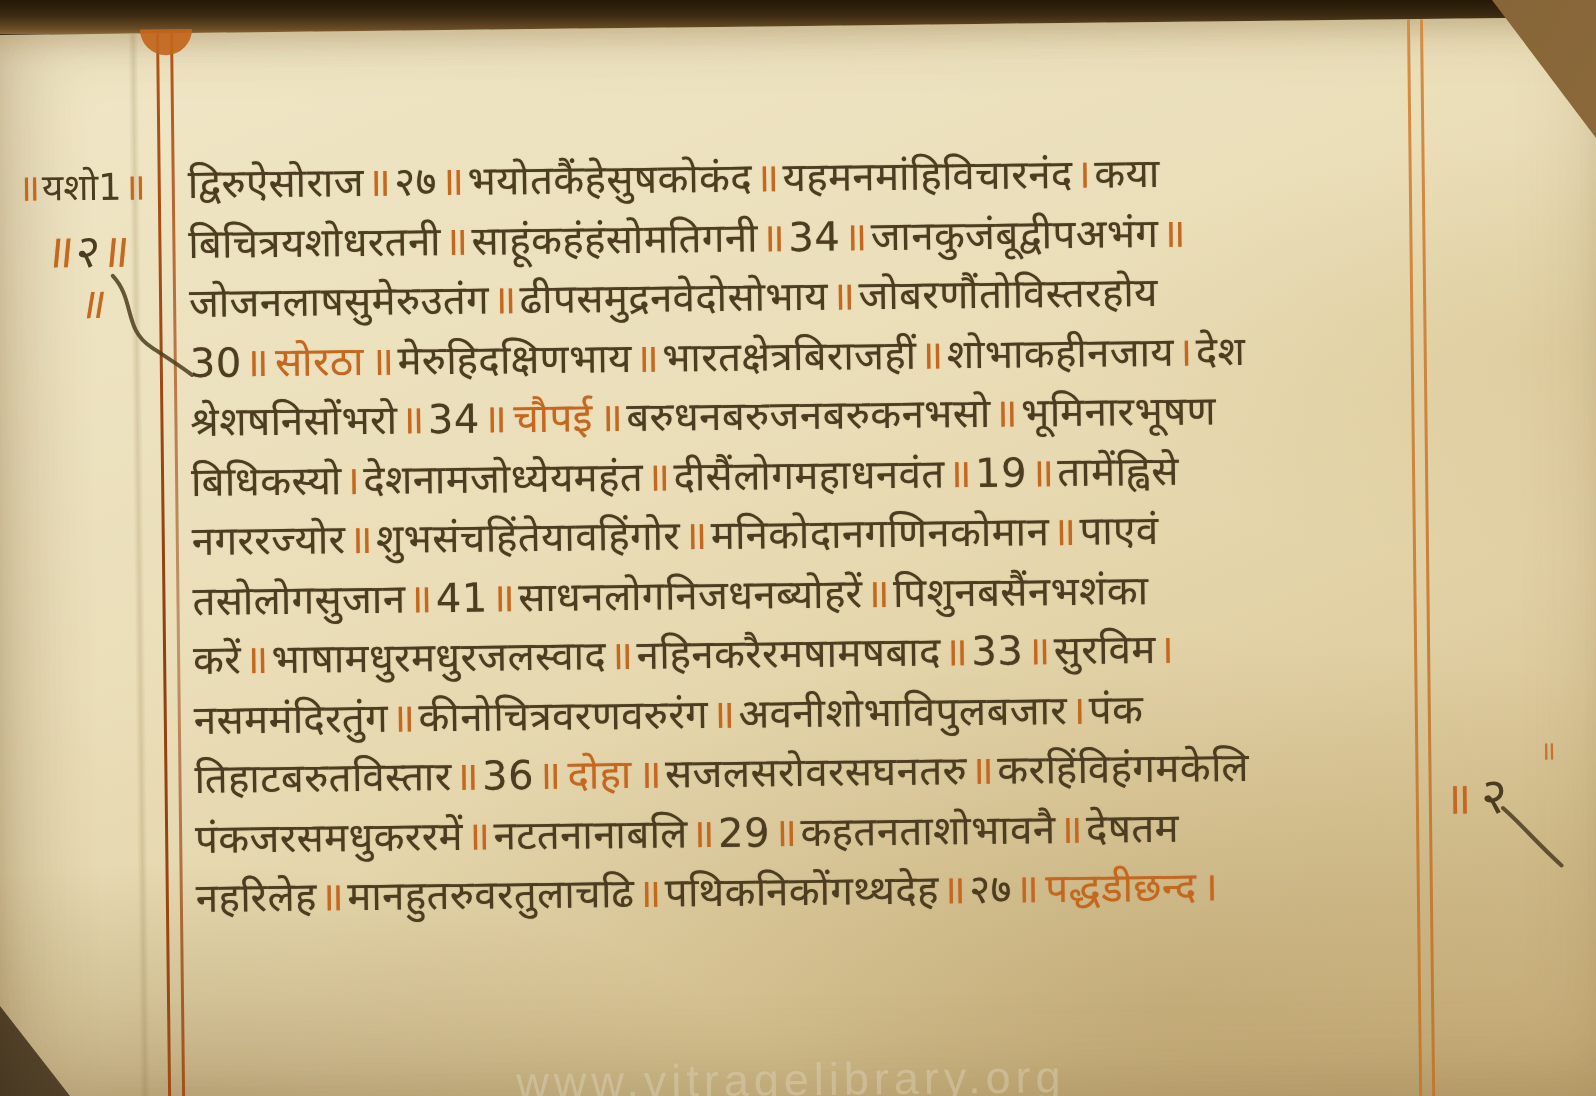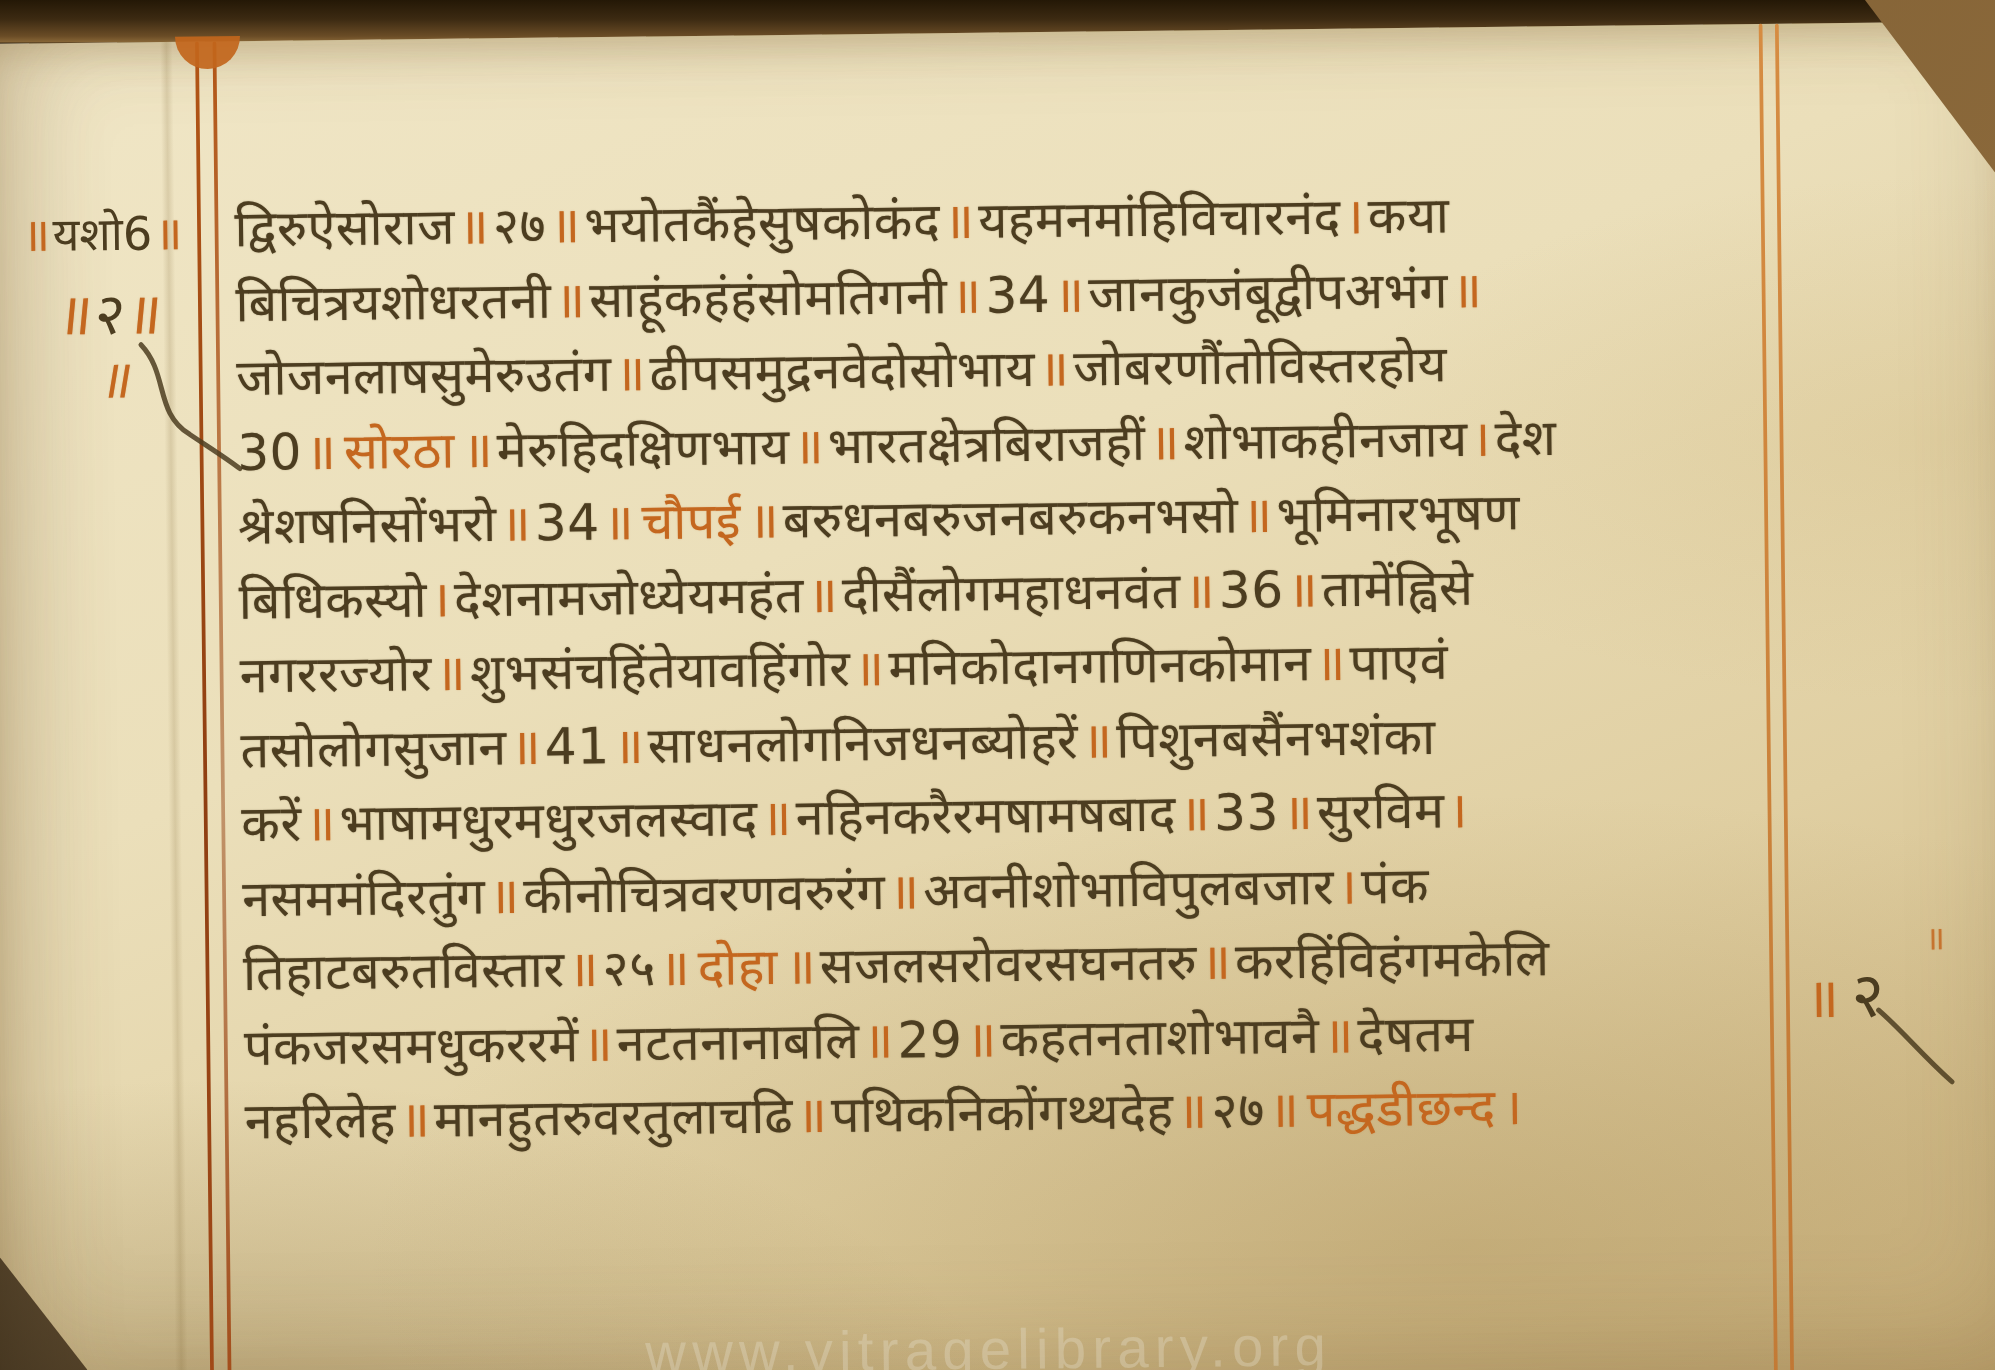--- a/index.html
+++ b/index.html
@@ -88,41 +88,41 @@
   <div class="page">
     <div class="crease"></div>
 
     <div class="rule l1"></div>
     <div class="rule l2"></div>
     <div class="rule-blob"></div>
     <div class="rule r1"></div>
     <div class="rule r2"></div>
 
     <div class="margin-left">
-      <div class="ml-row r1"><span class="acc">॥</span><span class="ink">यशो6</span><span class="acc">॥</span></div>
+      <div class="ml-row r1"><span class="acc">॥</span><span class="ink">यशो1</span><span class="acc">॥</span></div>
       <div class="ml-row r2"><span class="acc">॥</span><span class="ink">२</span><span class="acc">॥</span></div>
       <div class="ml-row r3"><span class="acc">॥</span></div>
       <svg class="flourish" width="90" height="110" viewBox="0 0 90 110">
         <path d="M8 6 C 30 30, 18 60, 46 78 C 62 89, 76 98, 86 106" fill="none" stroke="#4c3d20" stroke-width="4" stroke-linecap="round" opacity="0.85"></path>
       </svg>
     </div>
 
     <div class="textblock">
       <div>
           <div class="line"><span class="ink">द्विरुऐसोराज</span><span class="acc">॥</span><span class="ink">२७</span><span class="acc">॥</span><span class="ink">भयोतकैंहेसुषकोकंद</span><span class="acc">॥</span><span class="ink">यहमनमांहिविचारनंद</span><span class="acc">।</span><span class="ink">कया</span></div>
           <div class="line"><span class="ink">बिचित्रयशोधरतनी</span><span class="acc">॥</span><span class="ink">साहूंकहंहंसोमतिगनी</span><span class="acc">॥</span><span class="ink">34</span><span class="acc">॥</span><span class="ink">जानकुजंबूद्वीपअभंग</span><span class="acc">॥</span></div>
           <div class="line"><span class="ink">जोजनलाषसुमेरुउतंग</span><span class="acc">॥</span><span class="ink">ढीपसमुद्रनवेदोसोभाय</span><span class="acc">॥</span><span class="ink">जोबरणौंतोविस्तरहोय</span></div>
           <div class="line"><span class="ink">30</span><span class="acc">॥</span><span class="acc">सोरठा</span><span class="acc">॥</span><span class="ink">मेरुहिदक्षिणभाय</span><span class="acc">॥</span><span class="ink">भारतक्षेत्रबिराजहीं</span><span class="acc">॥</span><span class="ink">शोभाकहीनजाय</span><span class="acc">।</span><span class="ink">देश</span></div>
           <div class="line"><span class="ink">श्रेशषनिसोंभरो</span><span class="acc">॥</span><span class="ink">34</span><span class="acc">॥</span><span class="acc">चौपई</span><span class="acc">॥</span><span class="ink">बरुधनबरुजनबरुकनभसो</span><span class="acc">॥</span><span class="ink">भूमिनारभूषण</span></div>
-          <div class="line"><span class="ink">बिधिकस्यो</span><span class="acc">।</span><span class="ink">देशनामजोध्येयमहंत</span><span class="acc">॥</span><span class="ink">दीसैंलोगमहाधनवंत</span><span class="acc">॥</span><span class="ink">36</span><span class="acc">॥</span><span class="ink">तामेंह्विसे</span></div>
+          <div class="line"><span class="ink">बिधिकस्यो</span><span class="acc">।</span><span class="ink">देशनामजोध्येयमहंत</span><span class="acc">॥</span><span class="ink">दीसैंलोगमहाधनवंत</span><span class="acc">॥</span><span class="ink">19</span><span class="acc">॥</span><span class="ink">तामेंह्विसे</span></div>
           <div class="line"><span class="ink">नगररज्योर</span><span class="acc">॥</span><span class="ink">शुभसंचहिंतेयावहिंगोर</span><span class="acc">॥</span><span class="ink">मनिकोदानगणिनकोमान</span><span class="acc">॥</span><span class="ink">पाएवं</span></div>
           <div class="line"><span class="ink">तसोलोगसुजान</span><span class="acc">॥</span><span class="ink">41</span><span class="acc">॥</span><span class="ink">साधनलोगनिजधनब्योहरें</span><span class="acc">॥</span><span class="ink">पिशुनबसैंनभशंका</span></div>
           <div class="line"><span class="ink">करें</span><span class="acc">॥</span><span class="ink">भाषामधुरमधुरजलस्वाद</span><span class="acc">॥</span><span class="ink">नहिनकरैरमषामषबाद</span><span class="acc">॥</span><span class="ink">33</span><span class="acc">॥</span><span class="ink">सुरविम</span><span class="acc">।</span></div>
           <div class="line"><span class="ink">नसममंदिरतुंग</span><span class="acc">॥</span><span class="ink">कीनोचित्रवरणवरुरंग</span><span class="acc">॥</span><span class="ink">अवनीशोभाविपुलबजार</span><span class="acc">।</span><span class="ink">पंक</span></div>
-          <div class="line"><span class="ink">तिहाटबरुतविस्तार</span><span class="acc">॥</span><span class="ink">२५</span><span class="acc">॥</span><span class="acc">दोहा</span><span class="acc">॥</span><span class="ink">सजलसरोवरसघनतरु</span><span class="acc">॥</span><span class="ink">करहिंविहंगमकेलि</span></div>
+          <div class="line"><span class="ink">तिहाटबरुतविस्तार</span><span class="acc">॥</span><span class="ink">36</span><span class="acc">॥</span><span class="acc">दोहा</span><span class="acc">॥</span><span class="ink">सजलसरोवरसघनतरु</span><span class="acc">॥</span><span class="ink">करहिंविहंगमकेलि</span></div>
           <div class="line"><span class="ink">पंकजरसमधुकररमें</span><span class="acc">॥</span><span class="ink">नटतनानाबलि</span><span class="acc">॥</span><span class="ink">29</span><span class="acc">॥</span><span class="ink">कहतनताशोभावनै</span><span class="acc">॥</span><span class="ink">देषतम</span></div>
           <div class="line"><span class="ink">नहरिलेह</span><span class="acc">॥</span><span class="ink">मानहुतरुवरतुलाचढि</span><span class="acc">॥</span><span class="ink">पथिकनिकोंगथ्थदेह</span><span class="acc">॥</span><span class="ink">२७</span><span class="acc">॥</span><span class="acc">पद्धडीछन्द</span><span class="acc">।</span></div>
         </div>
     </div>
 
     <div class="margin-right">
       <span class="mr-small acc">॥</span>
       <span class="mr-main"><span class="acc">॥</span><span class="ink">२</span></span>
       <svg class="mr-tail" width="70" height="70" viewBox="0 0 70 70">
         <path d="M6 4 C 26 22, 40 40, 64 62" fill="none" stroke="#4c3d20" stroke-width="4" stroke-linecap="round" opacity="0.85"></path>

